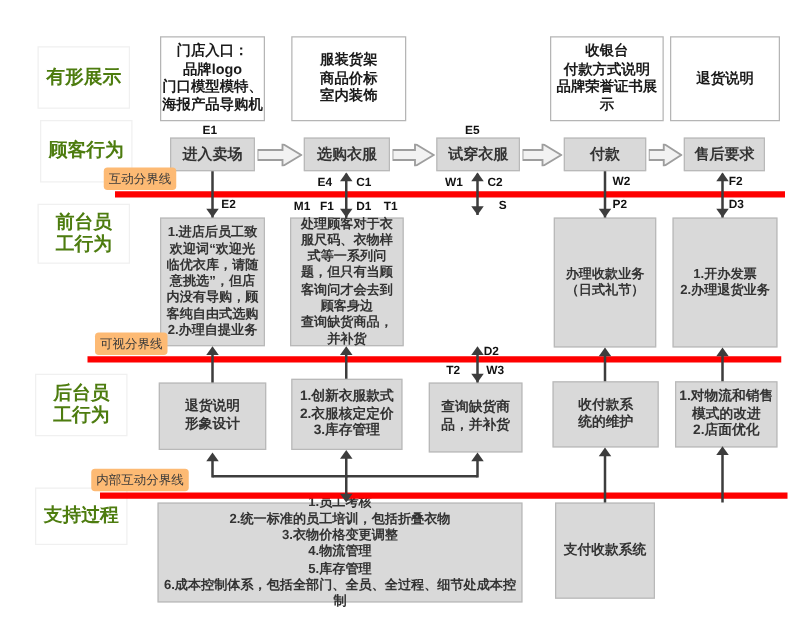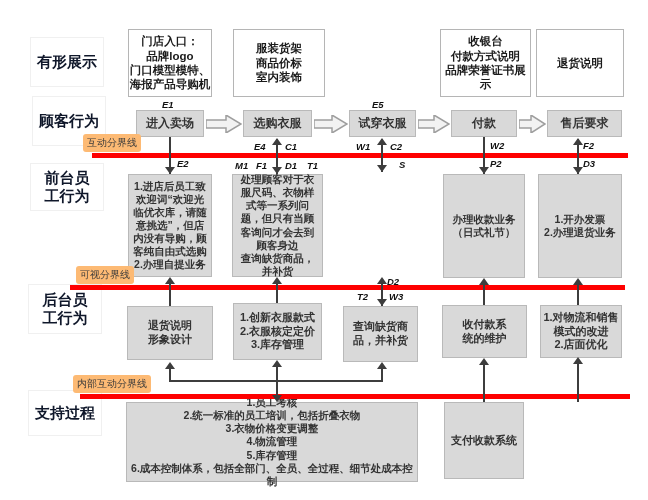--- a/index.html
+++ b/index.html
@@ -3,66 +3,66 @@
 <meta charset="utf-8">
 <style>
   html,body{margin:0;padding:0;background:#fff;}
   #stage{position:relative;width:648px;height:500px;background:#fff;overflow:hidden;
          font-family:"Liberation Sans","DejaVu Sans",sans-serif;color:#222;}
   .box{position:absolute;display:flex;align-items:center;justify-content:center;
        text-align:center;white-space:pre-line;box-sizing:border-box;line-height:1.25;}
   .white{background:#fff;border:1px solid #b5b5b5;font-weight:bold;font-size:11.5px;color:#1a1a1a;}
   .gray{background:#d9d9d9;border:1px solid #b9b9b9;font-weight:bold;color:#333;}
   .rowlabel{position:absolute;background:#fff;border:1px solid #f0f0f0;display:flex;align-items:center;
-       justify-content:center;text-align:center;font-weight:bold;font-size:15px;color:#0f172a;white-space:pre-line;line-height:1.2;}
+       justify-content:center;text-align:center;font-weight:bold;font-size:15px;color:#4d7c0f;white-space:pre-line;line-height:1.2;}
   .redline{position:absolute;height:5px;background:#fe0000;}
   .linelabel{position:absolute;background:#fdba74;border-radius:3px;font-size:10px;color:#3a3a3a;
        display:flex;align-items:center;justify-content:center;padding:1px 4px;}
   .vl{position:absolute;width:2px;background:#3d3d3d;}
   .hl{position:absolute;height:2px;background:#3d3d3d;}
   .ah-up{position:absolute;width:0;height:0;border-left:5px solid transparent;
        border-right:5px solid transparent;border-bottom:7px solid #3d3d3d;}
   .ah-down{position:absolute;width:0;height:0;border-left:5px solid transparent;
        border-right:5px solid transparent;border-top:7px solid #3d3d3d;}
-  .code{position:absolute;font-size:9.5px;font-weight:bold;color:#111;font-style:italic;}
+  .code{position:absolute;font-size:9.5px;font-weight:bold;color:#111;}
   .flowarrow{position:absolute;}
   .fs{font-size:10.5px;padding:3px;}
   .cs{font-size:12px;}
   .bs{font-size:11px;padding:2px;}
 </style>
 </head>
 <body>
 
 <div id="stage">
 
   <div class="rowlabel" style="left:30px;top:37px;width:72px;height:48px">有形展示</div>
   <div class="rowlabel" style="left:32px;top:96px;width:72px;height:48px">顾客行为</div>
   <div class="rowlabel" style="left:30px;top:163px;width:72px;height:46px">前台员
 工行为</div>
-  <div class="rowlabel" style="left:28px;top:284px;width:72px;height:48px">后台员
+  <div class="rowlabel" style="left:28px;top:299px;width:72px;height:48px">后台员
 工行为</div>
   <div class="rowlabel" style="left:28px;top:390px;width:72px;height:44px">支持过程</div>
 
   <div class="box white" style="left:128px;top:29px;width:84px;height:68px">门店入口：
 品牌logo
 门口模型模特、
 海报产品导购机</div>
   <div class="box white" style="left:233px;top:29px;width:92px;height:68px">服装货架
 商品价标
 室内装饰</div>
   <div class="box white" style="left:440px;top:29px;width:91px;height:68px">收银台
 付款方式说明
 品牌荣誉证书展示</div>
   <div class="box white" style="left:536px;top:29px;width:88px;height:68px">退货说明</div>
 
   <div class="box gray cs" style="left:136px;top:110px;width:68px;height:27px">进入卖场</div>
   <div class="box gray cs" style="left:243px;top:110px;width:69px;height:27px">选购衣服</div>
   <div class="box gray cs" style="left:349px;top:110px;width:67px;height:27px">试穿衣服</div>
   <div class="box gray cs" style="left:451px;top:110px;width:66px;height:27px">付款</div>
-  <div class="box gray cs" style="left:547px;top:110px;width:75px;height:27px">售后要求</div>
+  <div class="box gray cs" style="left:547px;top:110px;width:65px;height:27px">售后要求</div>
 
   <div class="flowarrow" style="left:206px;top:115px"><svg width="36" height="18">
         <polygon points="0,5 20,5 20,0 35,9 20,18 20,13 0,13" fill="#f2f2f2" stroke="#9e9e9e" stroke-width="1.5"></polygon>
       </svg></div>
   <div class="flowarrow" style="left:314px;top:115px"><svg width="34" height="18">
         <polygon points="0,5 18,5 18,0 33,9 18,18 18,13 0,13" fill="#f2f2f2" stroke="#9e9e9e" stroke-width="1.5"></polygon>
       </svg></div>
   <div class="flowarrow" style="left:418px;top:115px"><svg width="32" height="18">
         <polygon points="0,5 16,5 16,0 31,9 16,18 16,13 0,13" fill="#f2f2f2" stroke="#9e9e9e" stroke-width="1.5"></polygon>
       </svg></div>

